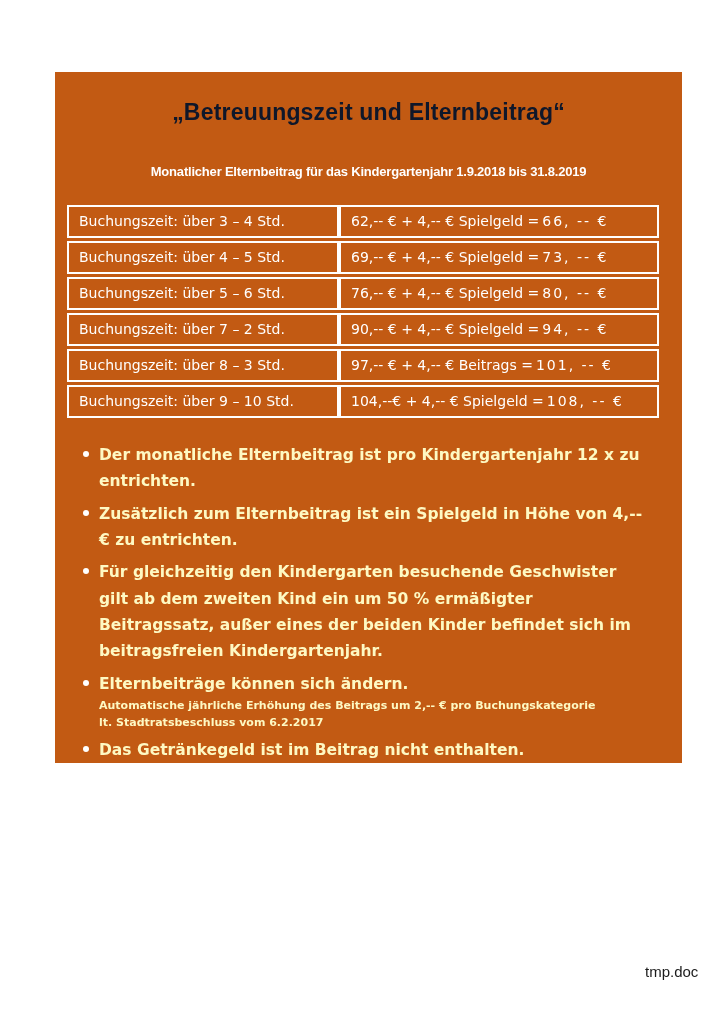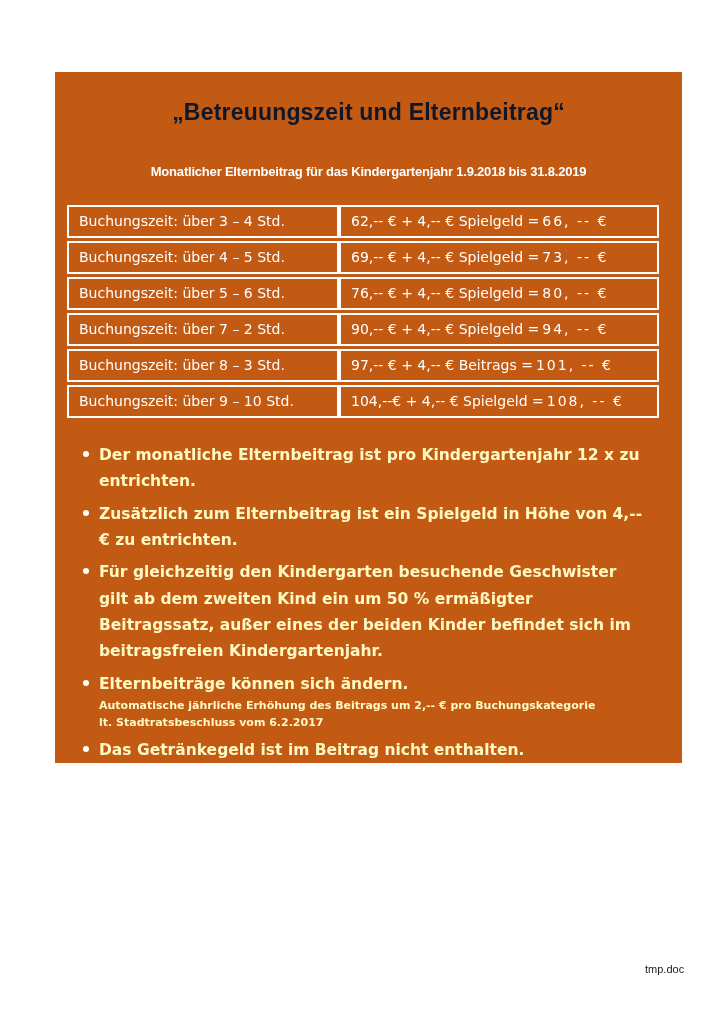--- a/index.html
+++ b/index.html
@@ -90,21 +90,21 @@
   .subnote {
     font-size: 11px;
     line-height: 1.55;
     margin-top: 0;
   }
   .footer {
     position: absolute;
     left: 645px;
     top: 963px;
     font-family: "Liberation Sans", sans-serif;
-    font-size: 11px;
+    font-size: 15px;
     color: #1b1b1b;
   }
 </style>
 </head>
 <body>
 
 <div class="page">
   <div class="panel">
 
     <h1 class="title">„Betreuungszeit und Elternbeitrag“</h1>

